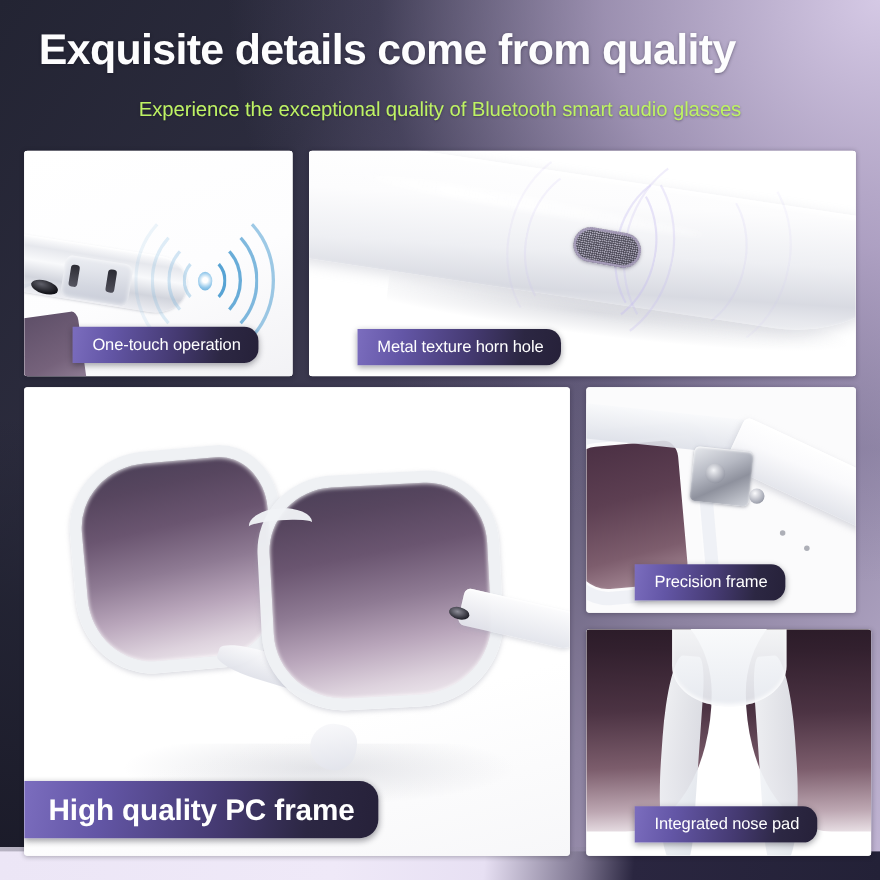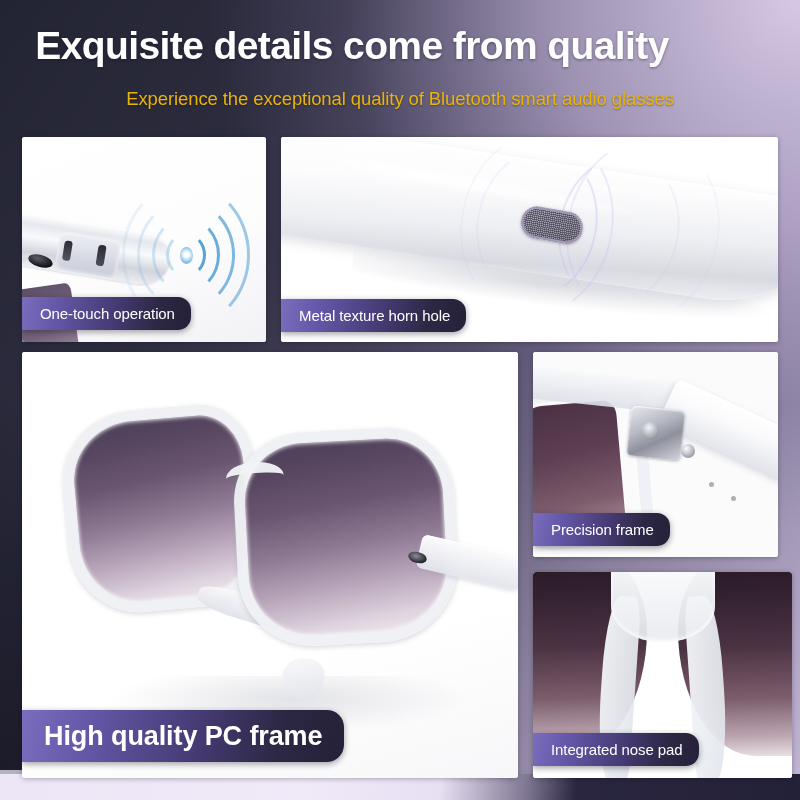--- a/index.html
+++ b/index.html
@@ -35,21 +35,21 @@
   
   .headline {
     position:absolute; top:26px; left:0; width:704px; text-align:center;
     font-size:39px; font-weight:bold; color:#fdfdfe;
     letter-spacing:-0.6px; line-height:1.05;
     text-shadow:0 1px 3px rgba(20,18,34,0.45);
     white-space:nowrap;
   }
   .subhead {
     position:absolute; top:88px; left:0; width:800px; text-align:center;
-    font-size:18.5px; color:#eab308; font-weight:400;
+    font-size:18.5px; color:#bef264; font-weight:400;
     letter-spacing:-0.1px; white-space:nowrap;
     text-shadow:0 1px 2px rgba(20,18,34,0.4);
   }
 
   
   .panel {
     position:absolute; overflow:hidden; border-radius:3px;
     background:#ffffff;
     box-shadow:0 1px 5px rgba(15,14,28,0.3);
   }
@@ -59,21 +59,21 @@
   .badge {
     position:absolute; left:0; z-index:6;
     display:flex; align-items:center;
     padding:0 16px 0 18px;
     color:#ffffff;
     background:linear-gradient(100deg, #7b6dbe 0%, #6356a6 22%, #453a72 55%, #2c2743 80%, #262139 100%);
     border-top-right-radius:13px; border-bottom-right-radius:13px;
     box-shadow:0 2px 6px rgba(15,14,28,0.4);
     letter-spacing:-0.1px; white-space:nowrap;
   }
-  .badge.sm { height:33px; font-size:15px; }
+  .badge.sm { height:33px; font-size:15px;margin-left:44px; }
   .badge.lg { height:52px; font-size:27px; padding:0 22px 0 22px; border-top-right-radius:17px; border-bottom-right-radius:17px;font-weight:bold; }
 
   
   #p1 { left:22px; top:137px; width:244px; height:205px; }
   #p1 .bgfill { position:absolute; inset:0;
     background:linear-gradient(160deg,#ffffff 0%,#fdfdfe 55%,#f2f2f5 100%); }
   
   .arm1 {
     position:absolute; left:-26px; top:86px; width:175px; height:52px;
     background:linear-gradient(180deg, rgba(255,255,255,0.2) 0%, rgba(226,228,234,0.85) 18%, rgba(248,249,251,0.95) 42%, rgba(205,208,217,0.9) 72%, rgba(232,233,239,0.7) 100%);

